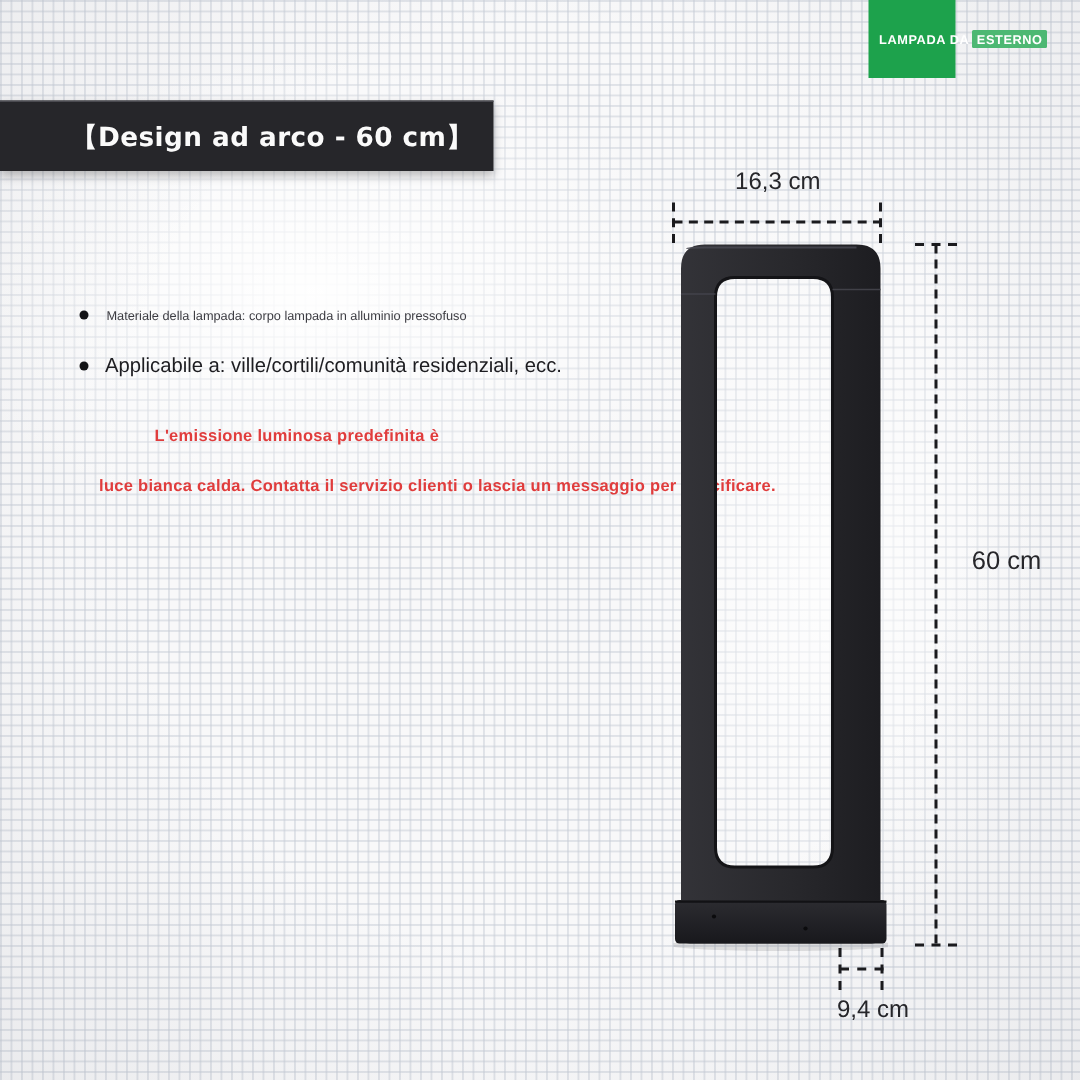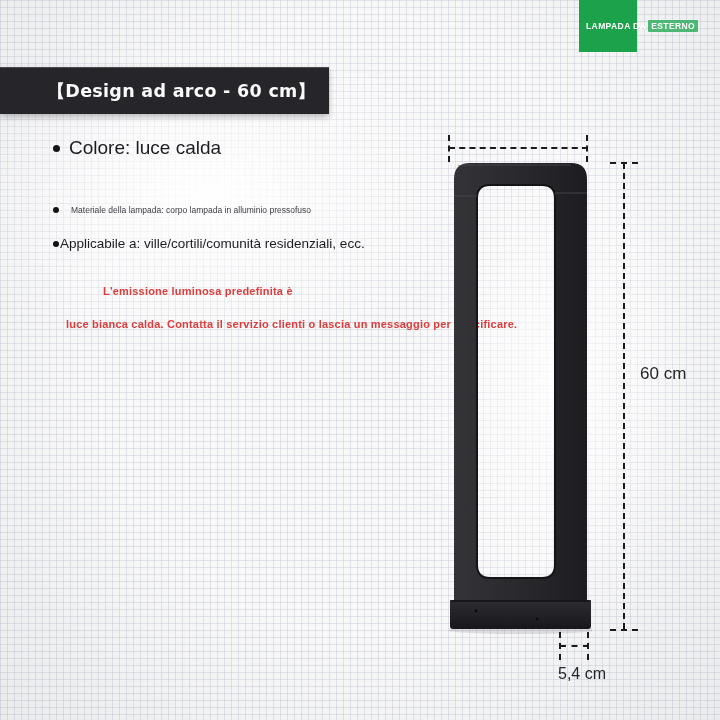--- a/index.html
+++ b/index.html
@@ -39,21 +39,21 @@
 
   
   .feat{position:absolute;display:flex;align-items:center;color:#1d1d21;white-space:nowrap;}
   .feat .dot{flex:none;border-radius:50%;background:#141417;}
   .f1{left:53px;top:137px;font-size:19px;gap:9px;}
   .f1 .dot{width:7px;height:7px;}
   .f2{left:53px;top:174px;font-size:15px;gap:12px;}
   .f2 .dot{width:6px;height:6px;}
   .f3{left:53px;top:205px;font-size:8.5px;gap:12px;color:#3c3c42;}
   .f3 .dot{width:6px;height:6px;}
-  .f4{left:53px;top:236px;font-size:13.5px;gap:1px;}
+  .f4{left:53px;top:236px;font-size:13.5px;gap:11px;}
   .f4 .dot{width:6px;height:6px;}
 
   
   .notice{position:absolute;font-size:11px;font-weight:600;color:#e03c3c;
     letter-spacing:0.2px;white-space:nowrap;}
   .n1{left:63px;top:285px;padding-left:40px;}
   .n2{left:66px;top:318px;}
 
   
   .lamp{position:absolute;left:449px;top:156px;width:143px;height:478px;}
@@ -62,21 +62,21 @@
   .dim-line-h{position:absolute;height:0;border-top:2px dashed #1b1b1e;}
   .dim-line-v{position:absolute;width:0;border-left:2px dashed #1b1b1e;}
   .dl-w{left:449px;top:147px;width:139px;}
   .tk-w-l{left:448px;top:135px;height:27px;}
   .tk-w-r{left:586px;top:135px;height:27px;}
   .lb{position:absolute;color:#26262a;}
   .lb-w{left:449px;top:113px;width:139px;text-align:center;font-size:16px;}
   .dl-h{left:623px;top:163px;height:466px;}
   .tk-h-t{left:610px;top:162px;width:28px;}
   .tk-h-b{left:610px;top:629px;width:28px;}
-  .lb-h{left:640px;top:364px;width:62px;text-align:left;font-size:17px;}
+  .lb-h{left:640px;top:364px;width:62px;text-align:center;font-size:17px;}
   .dl-b{left:560px;top:645px;width:29px;}
   .tk-b-l{left:559px;top:632px;height:28px;}
   .tk-b-r{left:587px;top:632px;height:28px;}
   .lb-b{left:542px;top:665px;width:80px;text-align:center;font-size:16px;}
 </style>
 </head>
 <body>
 
 <div class="stage">
 
@@ -86,24 +86,20 @@
 
   <div class="badge-green"></div>
   <div class="badge-text">
     <span>LAMPADA DA</span><span class="hl">ESTERNO</span>
   </div>
 
   <div class="banner">
     <span>【Design ad arco - 60 cm】</span>
   </div>
 
-  <div class="feat f1">
-    <span class="dot"></span>
-    <span>Colore: luce calda</span>
-  </div>
   <div class="feat f3">
     <span class="dot"></span>
     <span>Materiale della lampada: corpo lampada in alluminio pressofuso</span>
   </div>
   <div class="feat f4">
     <span class="dot"></span>
     <span>Applicabile a: ville/cortili/comunità residenziali, ecc.</span>
   </div>
 
   <div class="notice n1">L'emissione luminosa predefinita è</div>
@@ -126,27 +122,28 @@
          M41,29 Q28,29 28,42 V409 Q28,422 41,422 H93 Q106,422 106,409 V42 Q106,29 93,29 Z"></path>
     <path fill="none" stroke="#141417" stroke-width="2" d="M41,29 Q28,29 28,42 V409 Q28,422 41,422 H93 Q106,422 106,409 V42 Q106,29 93,29 Z"></path>
     <path d="M9,10 Q9,9 21,9 H122" stroke="#4a4a52" stroke-width="1.2" fill="none" opacity="0.8"></path>
     <path d="M5,40 H28 M106,37 H138" stroke="#45454c" stroke-width="1" opacity="0.9" fill="none"></path>
     <rect x="1" y="444" width="141" height="29" rx="3" fill="url(#lg-base)"></rect>
     <path d="M1,445 H142" stroke="#121215" stroke-width="1.5"></path>
     <circle cx="27" cy="455" r="1.4" fill="#0b0b0d"></circle>
     <circle cx="88" cy="463" r="1.4" fill="#0b0b0d"></circle>
   </svg>
 
+  <div class="lb lb-w">16,3 cm</div>
   <div class="dim-line-h dl-w"></div>
   <div class="dim-line-v tk-w-l"></div>
   <div class="dim-line-v tk-w-r"></div>
 
   <div class="dim-line-v dl-h"></div>
   <div class="dim-line-h tk-h-t"></div>
   <div class="dim-line-h tk-h-b"></div>
   <div class="lb lb-h">60 cm</div>
 
   <div class="dim-line-h dl-b"></div>
   <div class="dim-line-v tk-b-l"></div>
   <div class="dim-line-v tk-b-r"></div>
-  <div class="lb lb-b">5,4 cm</div>
+  <div class="lb lb-b">9,4 cm</div>
 
 </div>
 
 </body></html>

